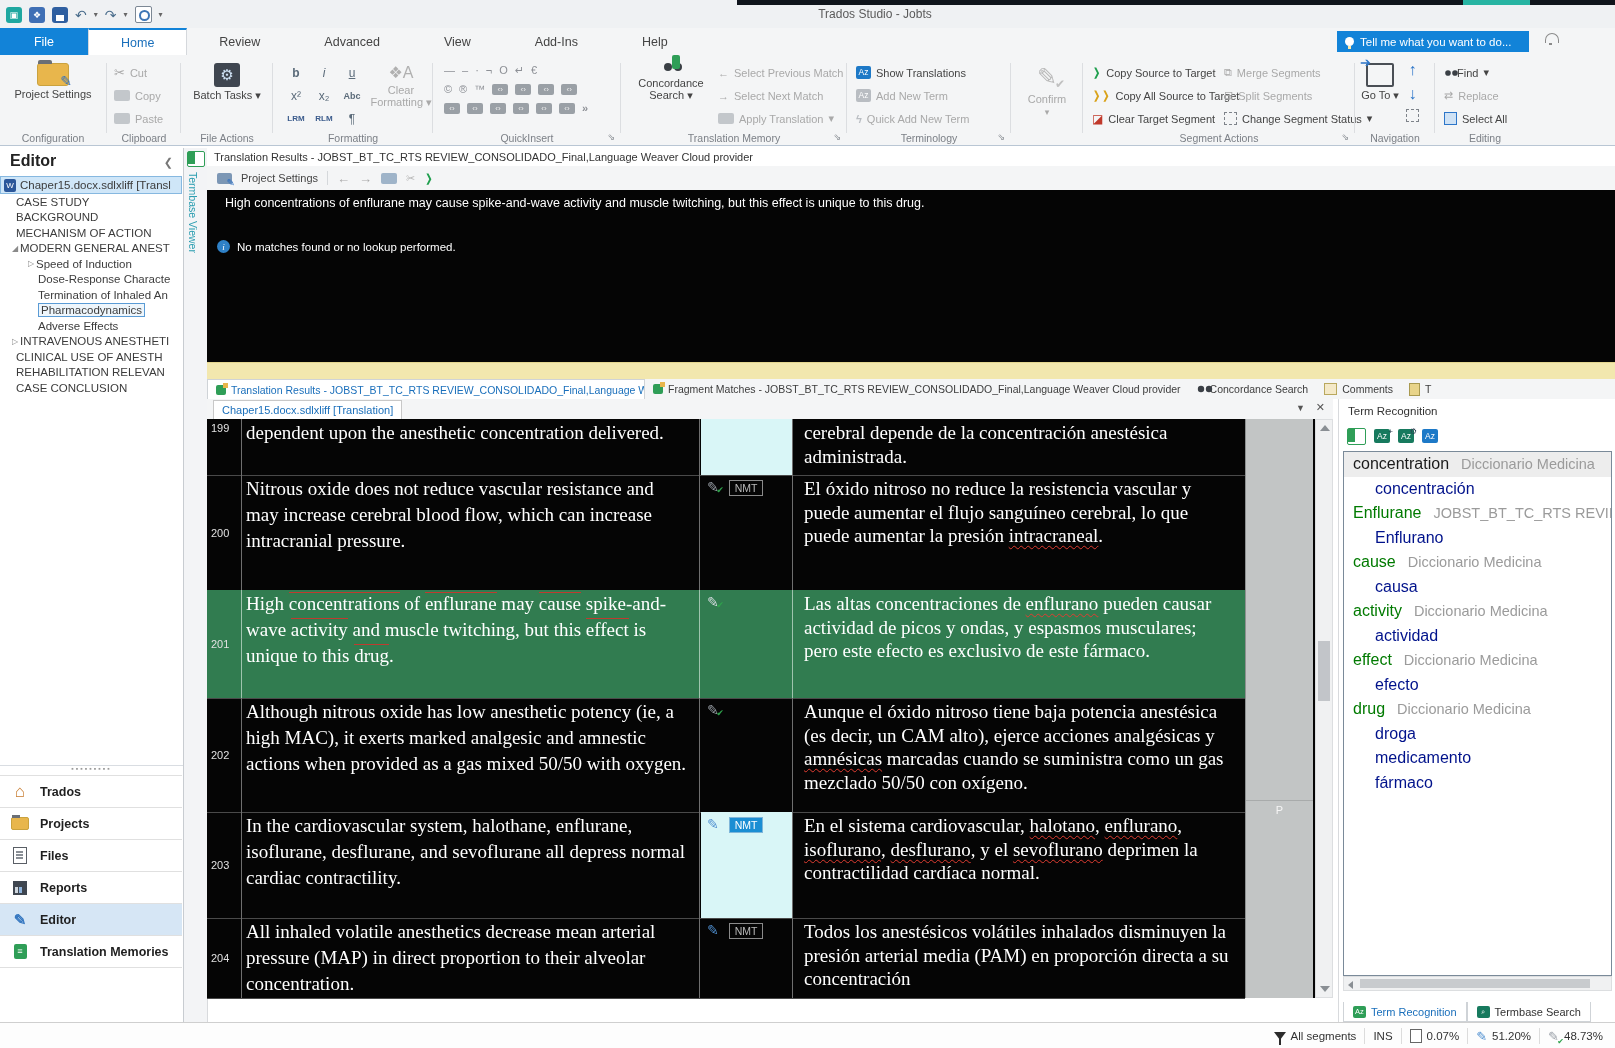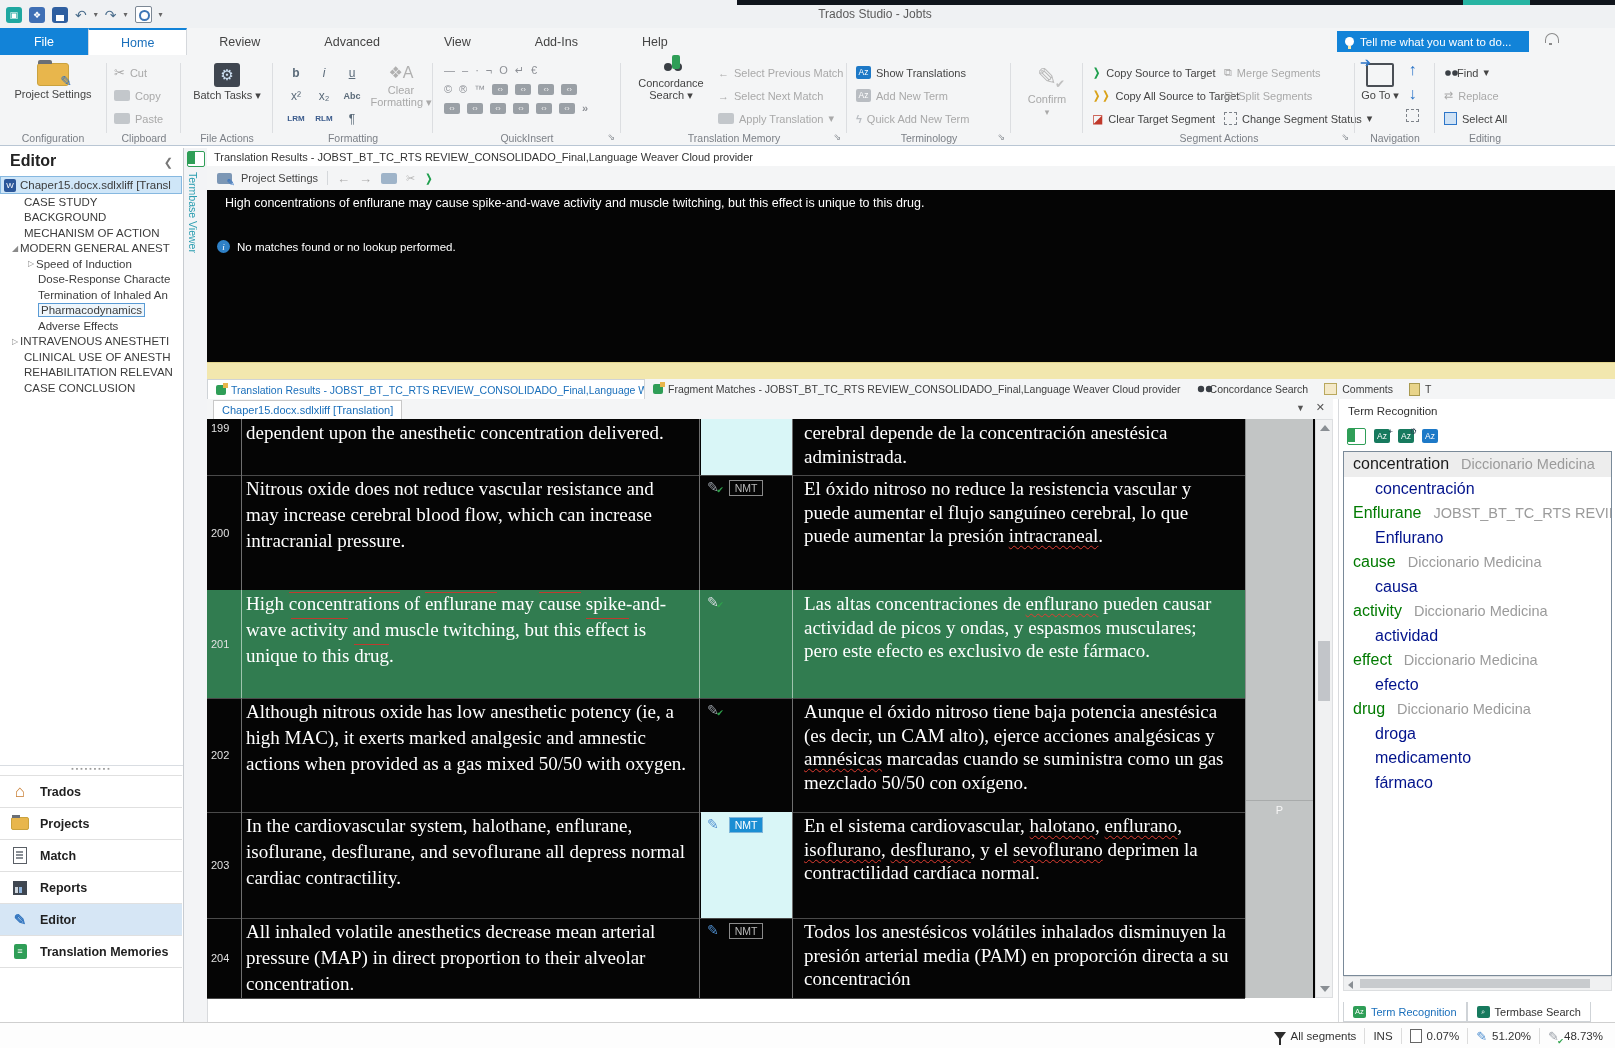--- a/index.html
+++ b/index.html
@@ -65,21 +65,21 @@
   .goto-ic::before{content:"➔";position:absolute;left:-8px;top:-10px;color:#2d76c9;font-size:13px;}
   .sq-ic{display:inline-block;width:11px;height:11px;border:1px dashed #7e838a;}
   .sq-blue{border:1px solid #2d76c9;background:#cfe2f5;}
   
   .leftpanel{left:0;top:148px;width:183px;height:874px;background:#fff;border-right:1px solid #c8ccd1;}
   .lp-title{position:absolute;left:10px;top:4px;font-size:16px;font-weight:bold;color:#222;}
   .lp-collapse{position:absolute;right:10px;top:8px;font-size:11px;color:#777;}
   .tree{position:absolute;left:0;top:28px;right:1px;font-size:11.5px;color:#3c3c3c;}
   .titem{height:15.5px;display:flex;align-items:center;white-space:nowrap;overflow:hidden;}
   .titem .arr{width:10px;font-size:8px;color:#8a8a8a;text-align:center;flex:none;}
-  .lvl1{padding-left:24px;}
+  .lvl1{padding-left:16px;}
   .lvl1a{padding-left:10px;}
   .lvl2{padding-left:38px;}
   .lvl2a{padding-left:26px;}
   .t-root{background:#cfe6f8;border:1px solid #86b8e0;height:16px;padding-left:3px;}
   .wdoc{display:inline-block;width:12px;height:13px;background:#2b579a;color:#fff;font-size:8px;line-height:13px;text-align:center;border-radius:2px;margin-right:4px;flex:none;}
   .t-box{border:1px solid #5a9bd5;background:#eef6fc;padding:0 2px;}
   .lp-split{position:absolute;left:0;right:0;top:617px;height:8px;border-top:1px solid #d9dde2;text-align:center;font-size:7px;color:#9a9a9a;letter-spacing:2px;line-height:6px;}
   .navlist{position:absolute;left:0;right:1px;top:627px;}
   .navitem{height:31px;border-top:1px solid #e0e0e0;display:flex;align-items:center;gap:11px;padding-left:11px;font-size:12.5px;font-weight:bold;color:#1f1f1f;background:#fff;}
   .navitem.active{background:#d6e6f5;}
@@ -487,21 +487,21 @@
     <div class="navitem">
         <span class="nic">
           <span class="nic-folder"></span>
         </span>
         <span>Projects</span>
       </div>
     <div class="navitem">
         <span class="nic">
           <span class="nic-file"></span>
         </span>
-        <span>Match</span>
+        <span>Files</span>
       </div>
     <div class="navitem">
         <span class="nic">
           <span class="nic-report"></span>
         </span>
         <span>Reports</span>
       </div>
     <div class="navitem active">
         <span class="nic nic-pen">✎</span>
         <span>Editor</span>

